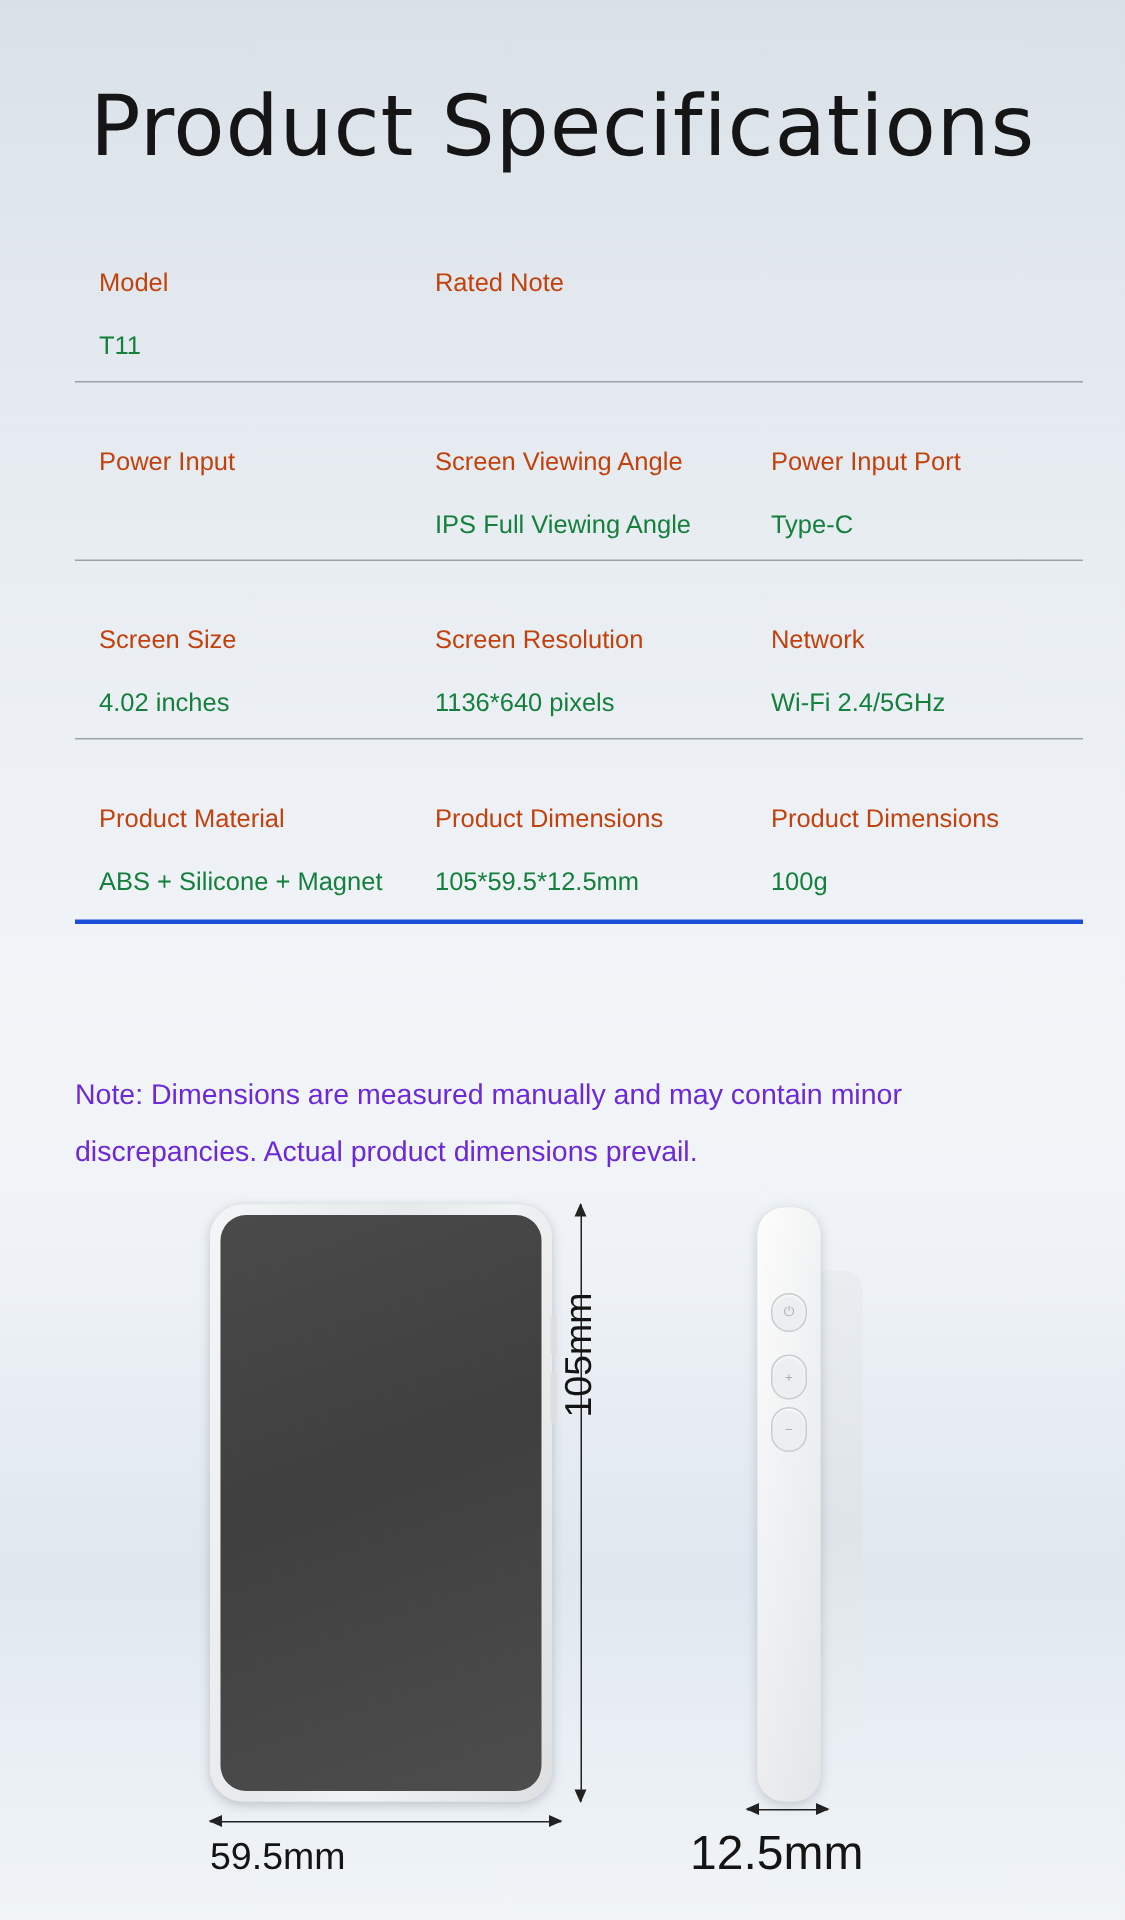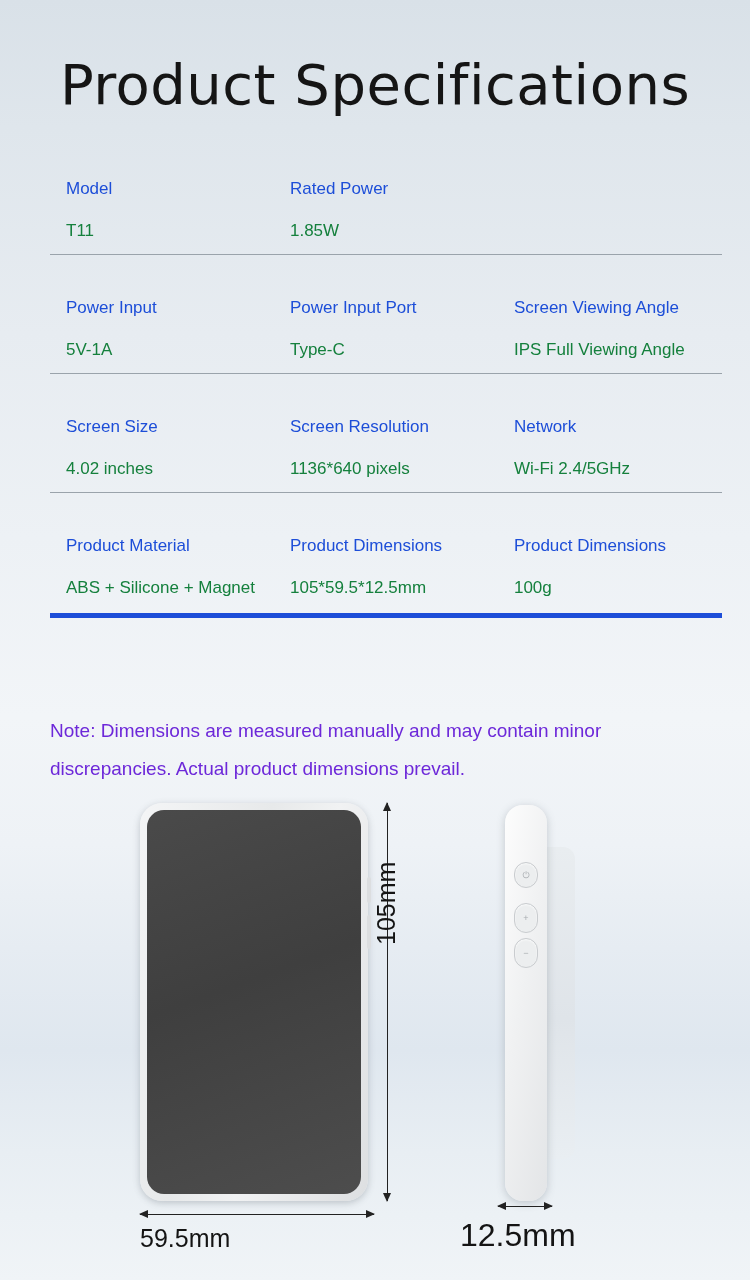--- a/index.html
+++ b/index.html
@@ -46,37 +46,37 @@
     width: 672px;
   }
 
   .spec-row {
     position: relative;
     padding-bottom: 12px;
     border-bottom: 1px solid #9aa3ab;
     margin-bottom: 42px;
   }
   .spec-row.last {
-    border-bottom: 5px solid #1d4ed8;
+    border-bottom: 3px solid #1d4ed8;
     margin-bottom: 1px;
     padding-bottom: 14px;
   }
 
   .spec-cells {
     display: flex;
   }
   .spec-cell {
     width: 33.33%;
     padding-left: 16px;
   }
   .spec-cell:first-child { padding-left: 16px; }
 
   .spec-label {
     font-size: 17px;
-    color: #1d4ed8;
+    color: #c2410c;
     line-height: 22px;
     margin-bottom: 20px;
     white-space: nowrap;
   }
   .spec-value {
     font-size: 17px;
     color: #15803d;
     line-height: 22px;
     white-space: nowrap;
   }
@@ -277,39 +277,37 @@
 
   <div class="spec-table">
 
     <div class="spec-row">
       <div class="spec-cells">
         <div class="spec-cell">
           <div class="spec-label">Model</div>
           <div class="spec-value">T11</div>
         </div>
         <div class="spec-cell">
-          <div class="spec-label">Rated Power</div>
-          <div class="spec-value">1.85W</div>
+          <div class="spec-label">Rated Note</div>
         </div>
       </div>
     </div>
 
     <div class="spec-row">
       <div class="spec-cells">
         <div class="spec-cell">
           <div class="spec-label">Power Input</div>
-          <div class="spec-value">5V-1A</div>
+        </div>
+        <div class="spec-cell">
+          <div class="spec-label">Screen Viewing Angle</div>
+          <div class="spec-value">IPS Full Viewing Angle</div>
         </div>
         <div class="spec-cell">
           <div class="spec-label">Power Input Port</div>
           <div class="spec-value">Type-C</div>
-        </div>
-        <div class="spec-cell">
-          <div class="spec-label">Screen Viewing Angle</div>
-          <div class="spec-value">IPS Full Viewing Angle</div>
         </div>
       </div>
     </div>
 
     <div class="spec-row">
       <div class="spec-cells">
         <div class="spec-cell">
           <div class="spec-label">Screen Size</div>
           <div class="spec-value">4.02 inches</div>
         </div>

